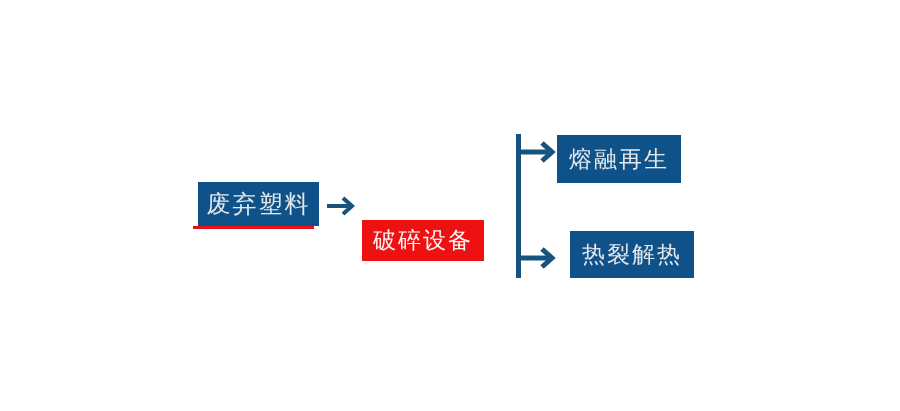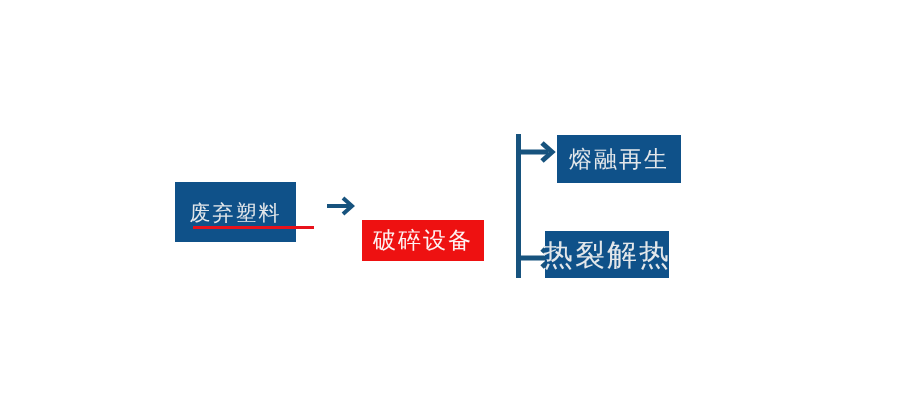--- a/index.html
+++ b/index.html
@@ -57,25 +57,25 @@
   .connector {
     position: absolute;
     pointer-events: none;
   }
   .connector svg {
     display: block;
     overflow: visible;
   }
 
   
-  #node-waste-plastic   { left: 175px; top: 182px; width: 121px; height: 60px; font-size: 21px; }
+  #node-waste-plastic   { left: 198px; top: 182px; width: 121px; height: 44px; font-size: 24px; }
   #bar-waste-plastic    { left: 193px; top: 226px; width: 121px; height: 3px; }
   #node-crusher         { left: 362px; top: 183px; width: 122px; height: 41px; font-size: 23px; }
   #node-melt-regen      { left: 557px; top: 135px; width: 124px; height: 48px; font-size: 23px; }
-  #node-pyrolysis       { left: 545px; top: 231px; width: 124px; height: 47px; font-size: 30px; }
+  #node-pyrolysis       { left: 570px; top: 231px; width: 124px; height: 47px; font-size: 23px; }
 
   #arrow-crusher        { left: 322px; top: 192px; width: 36px; height: 28px; }
   #branch-bracket       { left: 510px; top: 128px; width: 52px; height: 158px; }
 </style>
 </head>
 <body>
 
 <div id="canvas">
 
   <div class="node node-blue" id="node-waste-plastic">

